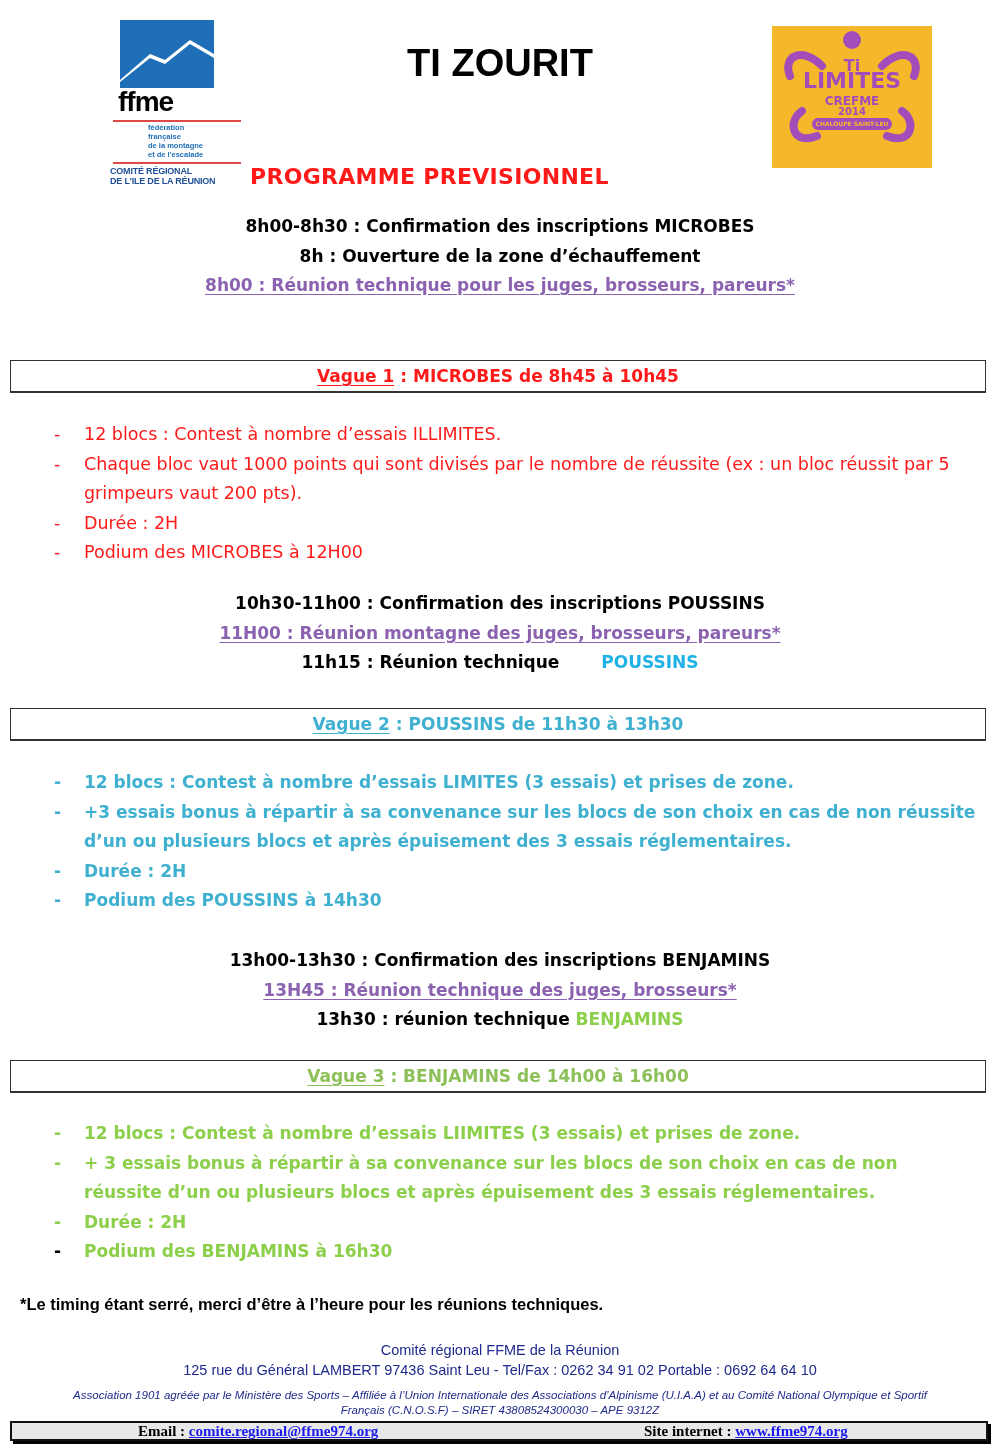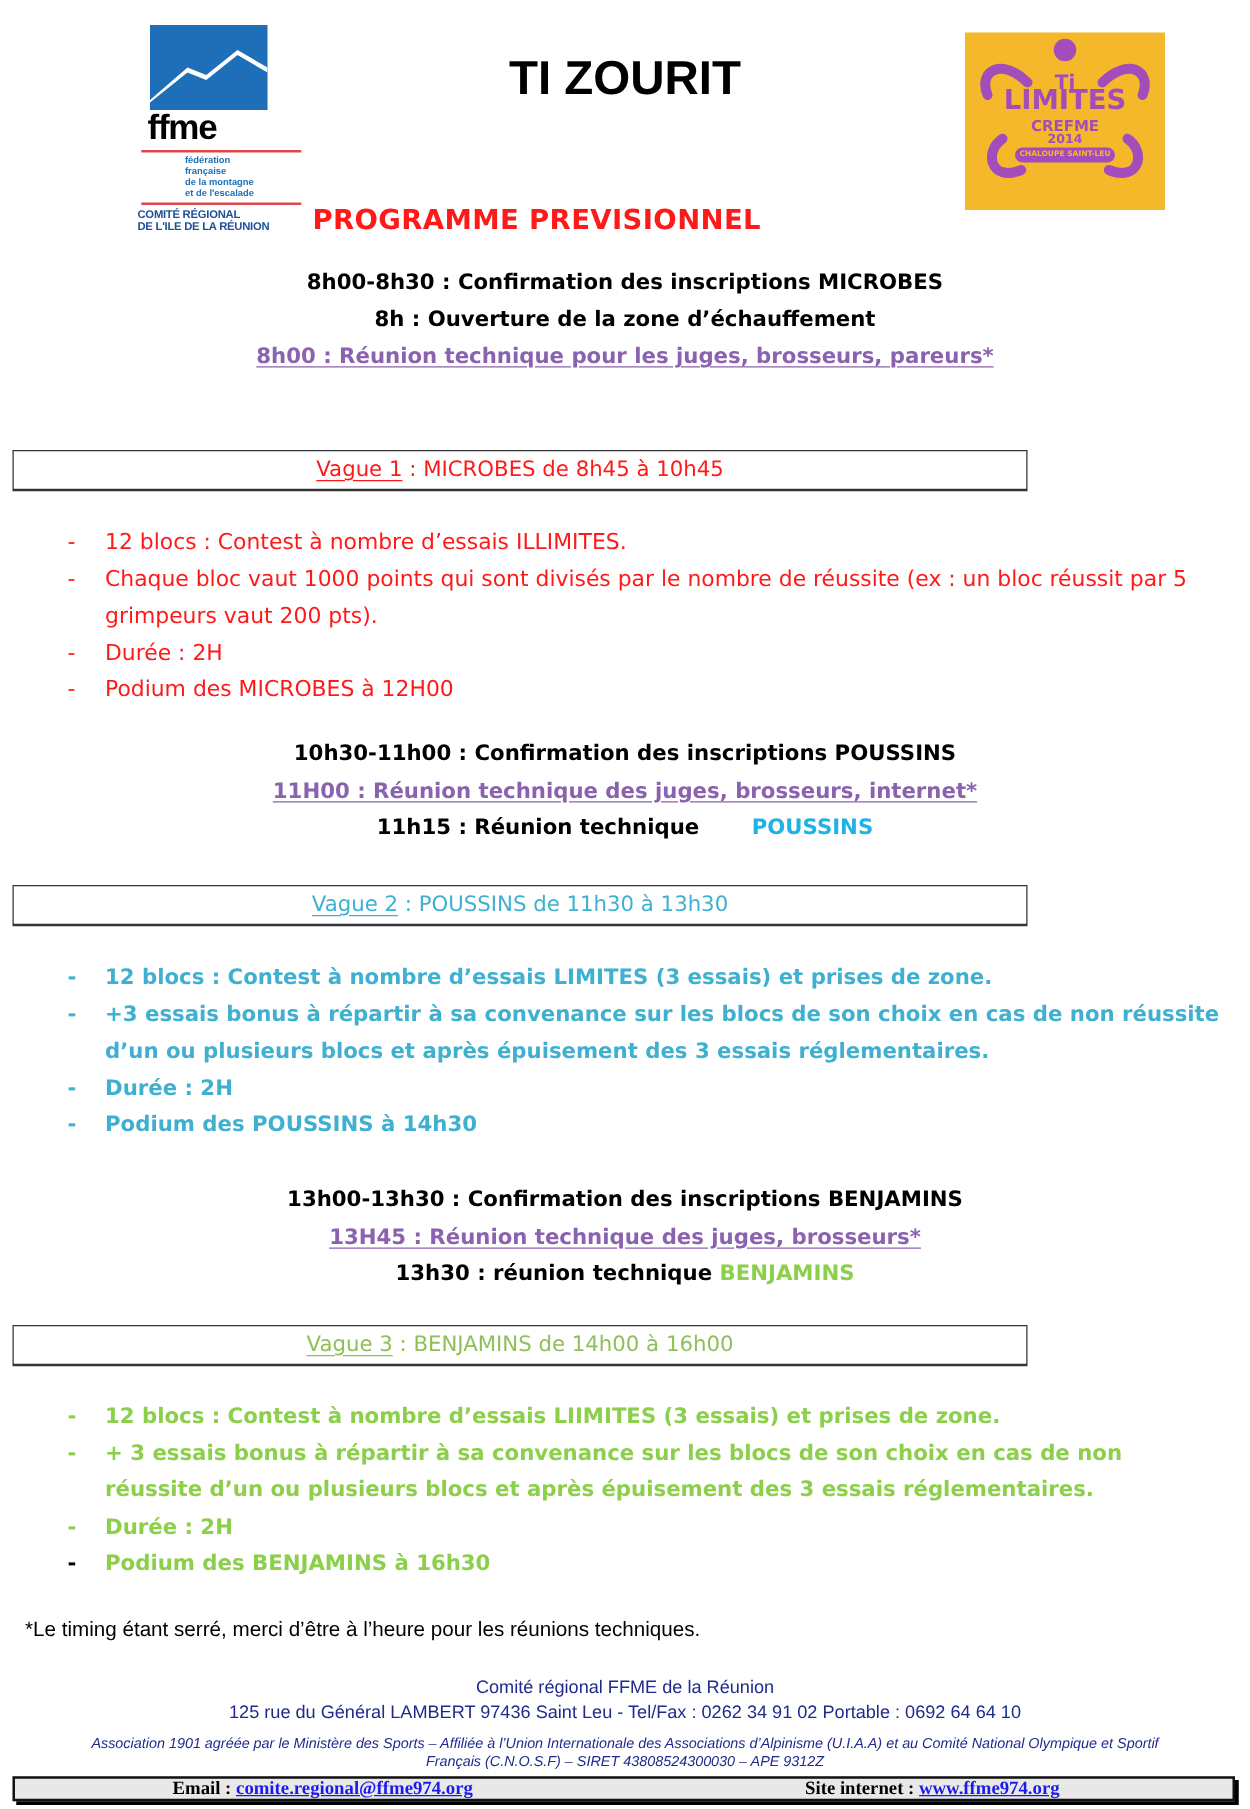--- a/index.html
+++ b/index.html
@@ -25,37 +25,37 @@
 
     
     .sched { left: 0; width: 1000px; text-align: center; font-family: "DejaVu Sans", sans-serif; font-weight: bold; font-size: 17px; line-height: 29.5px; }
     .sched .line { display: block; white-space: nowrap; }
     .purple { color: #8a62b0; text-decoration: underline; text-underline-offset: 3px; }
     .red { color: #ff1a1a; }
     .blue { color: #1fb2e6; margin-left: 36px; }
     .green { color: #8ccf4a; }
 
     
-    .wave { left: 10px; width: 812px; height: 33px; border: 1px solid #333; border-bottom-width: 2px; box-sizing: border-box;
-      text-align: center; font-family: "DejaVu Sans", sans-serif; font-weight: normal; font-size: 17px; line-height: 31px; }
+    .wave { left: 10px; width: 976px; height: 33px; border: 1px solid #333; border-bottom-width: 2px; box-sizing: border-box;
+      text-align: center; font-family: "DejaVu Sans", sans-serif; font-weight: bold; font-size: 17px; line-height: 31px; }
     .wave .wlabel { text-decoration: underline; text-underline-offset: 3px; }
     .w1 { color: #ff1a1a; }
     .w2 { color: #3fb0d0; }
     .w3 { color: #8ec05a; }
 
     
     .bullets { left: 50px; width: 930px; font-family: "DejaVu Sans", sans-serif; font-size: 17px; line-height: 29.5px; margin: 0; padding: 0; list-style: none; }
     .bullets li { position: relative; padding-left: 34px; }
     .bullets li .dash { position: absolute; left: 4px; top: 0; }
     .b1 { color: #ff1a1a; font-weight: normal; font-size: 17.5px; }
     .b2 { color: #3fb0d0; font-weight: bold; font-size: 17px; }
     .b3 { color: #8ccf4a; font-weight: bold; font-size: 17px; }
     .b3 li.last .dash { color: #000; }
 
-    .note { left: 20px; top: 1295px; font-family: "Liberation Sans", sans-serif; font-weight: normal; font-size: 16.5px; color: #000; }
+    .note { left: 20px; top: 1295px; font-family: "Liberation Sans", sans-serif; font-weight: bold; font-size: 16.5px; color: #000; }
 
     .foot { left: 0; width: 1000px; text-align: center; font-family: "Liberation Sans", sans-serif; color: #1f2a8c; }
     .foot1 { top: 1342px; font-size: 14.5px; }
     .foot2 { top: 1362px; font-size: 14.5px; }
     .foot3 { top: 1388px; font-size: 11.5px; font-style: italic; line-height: 15px; }
 
     .bar { left: 10px; top: 1421px; width: 978px; height: 20px; background: #e8e8e8; border: 2px solid #111; box-sizing: border-box;
       box-shadow: 3px 3px 0 #000; font-family: "Liberation Serif", serif; font-weight: bold; font-size: 15px; line-height: 16px; }
     .bar .email { position: absolute; left: 126px; top: 0; }
     .bar .site { position: absolute; left: 632px; top: 0; }
@@ -118,21 +118,21 @@
 
 <ul class="abs bullets b1" style="top:420px">
   <li><span class="dash">-</span><span>12 blocs : Contest à nombre d’essais ILLIMITES.</span></li>
   <li><span class="dash">-</span><span>Chaque bloc vaut 1000 points qui sont divisés par le nombre de réussite (ex : un bloc réussit par 5 grimpeurs vaut 200 pts).</span></li>
   <li><span class="dash">-</span><span>Durée : 2H</span></li>
   <li><span class="dash">-</span><span>Podium des MICROBES à 12H00</span></li>
 </ul>
 
 <div class="abs sched" style="top:589px">
   <span class="line">10h30-11h00 : Confirmation des inscriptions POUSSINS</span>
-  <span class="line"><span class="purple">11H00 : Réunion technique des juges, brosseurs, internet*</span></span>
+  <span class="line"><span class="purple">11H00 : Réunion montagne des juges, brosseurs, pareurs*</span></span>
   <span class="line"><span>11h15 : Réunion technique </span><span class="blue">POUSSINS</span></span>
 </div>
 
 <div class="abs wave w2" style="top:708px">
   <span class="wlabel">Vague 2</span><span> : POUSSINS de 11h30 à 13h30</span>
 </div>
 
 <ul class="abs bullets b2" style="top:768px">
   <li><span class="dash">-</span><span>12 blocs : Contest à nombre d’essais LIMITES (3 essais) et prises de zone.</span></li>
   <li><span class="dash">-</span><span>+3 essais bonus à répartir à sa convenance sur les blocs de son choix en cas de non réussite d’un  ou plusieurs  blocs et après  épuisement des 3 essais réglementaires.</span></li>

